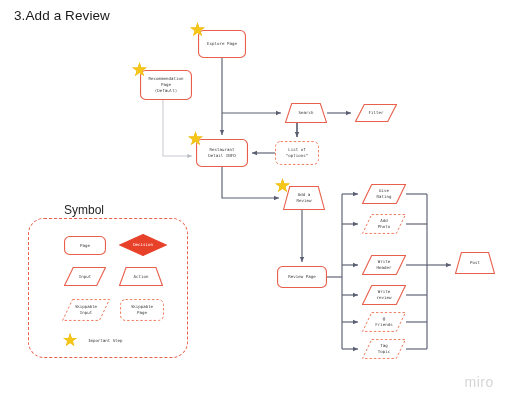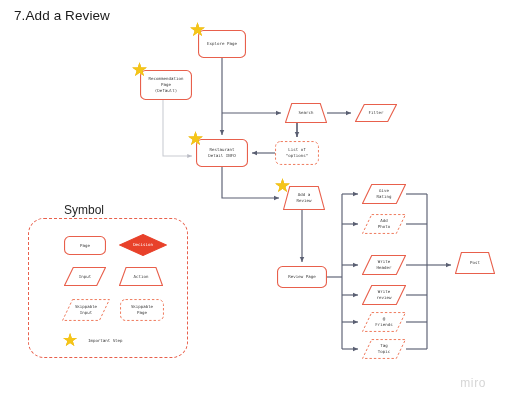--- a/index.html
+++ b/index.html
@@ -57,22 +57,22 @@
     box-sizing:border-box;
   }
   .lg-item{position:absolute;display:flex;align-items:center;justify-content:center;}
   .lg-item .lbl{
     font-family:"DejaVu Sans Mono", monospace;
     font-size:4.1px;line-height:1.4;color:#3a3a3a;
     white-space:pre-line;text-align:center;position:relative;z-index:3;
   }
   .lg-item .lbl.onred{color:#ffffff;}
   .miro{
-    position:absolute;right:26px;bottom:10px;
-    font-size:12px;color:#d6d6d6;letter-spacing:0.6px;margin-left:16px;
+    position:absolute;right:18px;bottom:10px;
+    font-size:14px;color:#d6d6d6;letter-spacing:0.6px;margin-left:16px;
   }
 </style>
 </head>
 <body>
 
 <svg id="canvas" viewBox="0 0 512 400" xmlns="http://www.w3.org/2000/svg">
   <defs>
     <marker id="arr" viewBox="0 0 10 10" refX="9" refY="5" markerWidth="5" markerHeight="5" orient="auto-start-reverse">
       <path d="M 0 1 L 9 5 L 0 9 z" fill="#5a5f72"></path>
     </marker>
@@ -120,21 +120,21 @@
     <path d="M427,265 L451,265" marker-end="url(#arr)"></path>
 
     <path d="M297,123 L297,137"></path>
   </g>
 
   <g stroke="#c9cbd2" stroke-width="1.05" fill="none">
     <path d="M163,100 L163,156 L192,156" marker-end="url(#arrLight)"></path>
   </g>
 </svg>
 
-<div class="page-title">7.Add a Review</div>
+<div class="page-title">3.Add a Review</div>
 
 <div id="nodes-layer">
     <div class="node" style="left: 198px; top: 30px; width: 48px; height: 28px;">
       <svg class="sk-svg" viewBox="0 0 48 28" preserveAspectRatio="none">
         <rect x="0.55" y="0.55" width="46.9" height="26.9" rx="5" ry="5" fill="#fff" stroke="#e8604c" stroke-width="1.1"></rect>
       </svg>
       <span class="lbl">Explore Page</span>
     </div>
     <div class="node" style="left: 140px; top: 70px; width: 52px; height: 30px;">
       <svg class="sk-svg" viewBox="0 0 52 30" preserveAspectRatio="none">

